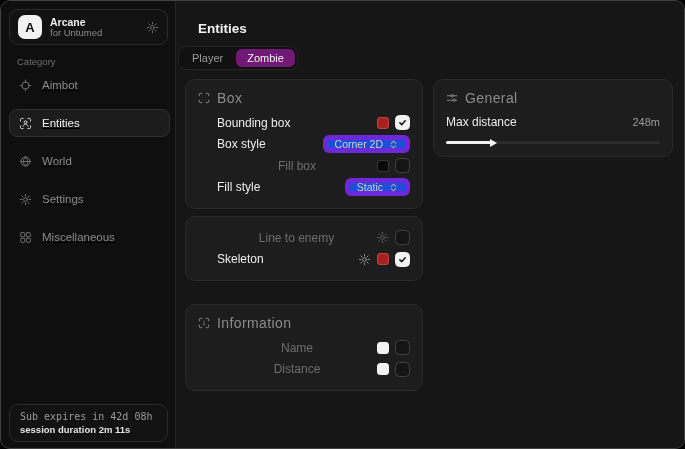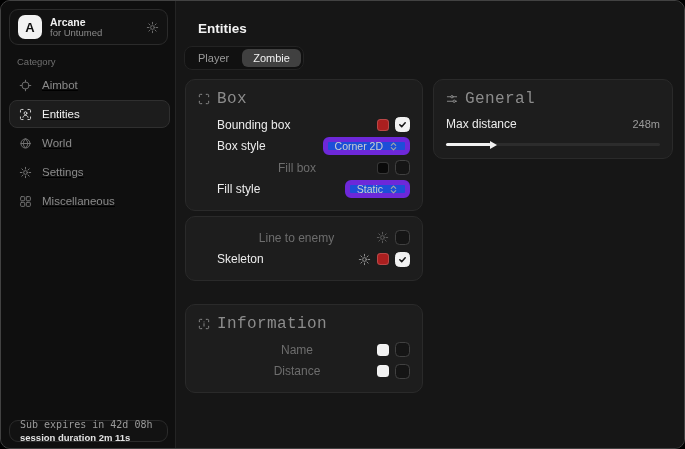--- a/index.html
+++ b/index.html
@@ -15,43 +15,43 @@
     border:1px solid #2b2b2b; border-radius:9px; display:flex; align-items:center; padding:0 8px; gap:8px;
     background:#121212;
   }
   .logo { width:24px; height:24px; border-radius:7px; background:#f2f2f2; color:#111;
     display:flex; align-items:center; justify-content:center; font-weight:bold; font-size:13px; }
   .brand-text { flex:1; line-height:1.15; }
   .brand-name { color:#f0f0f0; font-size:10.5px; font-weight:bold; }
   .brand-sub { color:#8a8a8a; font-size:9.5px; }
   .brand-gear { color:#6d6d6d; display:flex; }
   .category-label { position:absolute; left:16px; top:55px; color:#6f6f6f; font-size:9.5px; }
-  .nav { position:absolute; left:8px; top:70px; width:161px; display:flex; flex-direction:column; gap:1px;text-decoration:underline; }
+  .nav { position:absolute; left:8px; top:70px; width:161px; display:flex; flex-direction:column; gap:10px;text-decoration:underline; }
   .nav-item { display:flex; align-items:center; gap:10px; height:28px; padding:0 9px; border-radius:8px;
     color:#8a8a8a; font-size:11.5px; border:1px solid transparent; }
   .nav-item .ic { display:flex; color:#737373; }
   .nav-item.active { background:#1c1c1c; border-color:#2f2f2f; color:#f0f0f0; }
   .nav-item.active .ic { color:#d8d8d8; }
-  .sub-card { position:absolute; left:8px; bottom:6px; width:159px; height:22px;
+  .sub-card { position:absolute; left:8px; bottom:6px; width:159px; height:38px;
     border:1px solid #2b2b2b; border-radius:9px; background:#121212;
     display:flex; flex-direction:column; justify-content:center; padding:0 10px; gap:2px; }
   .sub-expiry { font-family:"DejaVu Sans Mono", monospace; font-size:10px; color:#9b9b9b; }
   .sub-session { font-size:9.5px; color:#e3e3e3; font-weight:bold; }
   
   .main { position:absolute; left:176px; top:0; right:0; bottom:0; background:#161616; }
   .page-title { position:absolute; left:21px; top:20px; color:#f2f2f2; font-size:13.5px; font-weight:bold; }
-  .tabs { position:absolute; left:7px; top:45px; display:flex; gap:2px; background:#111;
+  .tabs { position:absolute; left:1px; top:45px; display:flex; gap:2px; background:#111;
     border:1px solid #232323; border-radius:8px; padding:2px; }
   .tab { padding:3px 11px; border-radius:6px; font-size:11px; color:#9a9a9a; }
-  .tab.active { background:#404040; color:#f0f0f0; }
+  .tab.active { background:#701a75; color:#f0f0f0; }
   
   .card { position:absolute; background:#1d1d1d; border:1px solid #2a2a2a; border-radius:10px; padding:10px 12px; }
   .card-head { display:flex; align-items:center; gap:7px; color:#8c8c8c; margin-bottom:6px; }
   .card-head .ic { display:flex; color:#8c8c8c; }
-  .card-head span { font-family:Liberation Mono, monospace; font-size:16px; letter-spacing:.4px; }
+  .card-head span { font-family:Liberation Sans, sans-serif; font-size:14px; letter-spacing:.4px; }
   .row { display:flex; align-items:center; height:21.5px; }
   .row-label { flex:1; font-size:12px; color:#ececec;margin-left:19px; }
   .row.dim .row-label { color:#6d6d6d;text-align:center; }
   .controls { display:flex; align-items:center; gap:6px; }
   .swatch { width:12px; height:12px; border-radius:3.5px; border:1px solid rgba(255,255,255,.18); }
   .checkbox { width:15px; height:15px; border-radius:4.5px; border:1px solid #414141; background:#151515;
     display:flex; align-items:center; justify-content:center; }
   .checkbox.checked { background:#f2f2f2; border-color:#f2f2f2; }
   .dropdown { display:flex; align-items:center; gap:6px; background:#1d4ed8; border:5px solid #6d28d9;
     border-radius:6px; padding:2px 7px; color:#cfcfcf; font-size:10.5px; height:18px; }

